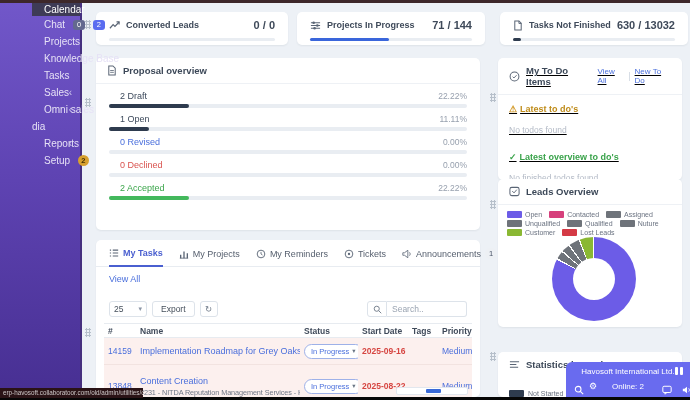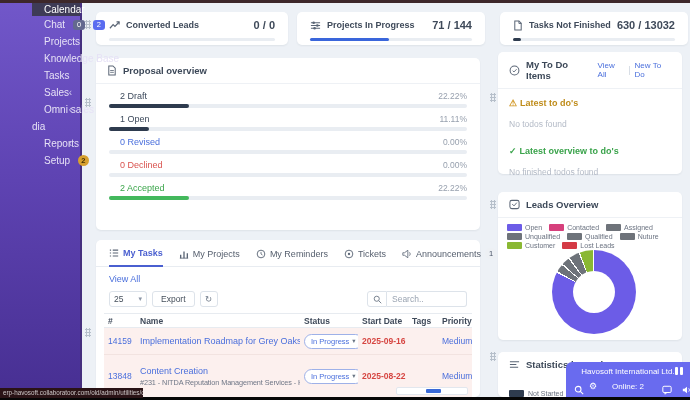--- a/index.html
+++ b/index.html
@@ -46,21 +46,21 @@
   .prow-pct{margin-left:auto;font-size:8.5px;color:#97a0ae;line-height:12px;}
   .ptrack{margin-top:2px;height:4px;background:#e9edf2;border-radius:2px;}
   .pfill{height:4px;border-radius:2px;}
 
   
   .tabs{display:flex;gap:16px;padding:8px 13px 0;border-bottom:1px solid #e8ecf1;}
   .tab{display:flex;align-items:center;gap:4px;font-size:9px;color:#57606f;padding-bottom:7px;cursor:pointer;white-space:nowrap;}
   .tab.active{color:#4a5fd0;font-weight:bold;border-bottom:2px solid #4a5fd0;margin-bottom:-1px;}
   .tab-badge{background:#edf0f4;color:#4a5568;border-radius:6px;font-size:7.5px;padding:1px 4px;line-height:9px;}
   .viewall{display:inline-block;margin:7px 13px 0;font-size:9px;color:#4a6fdc;cursor:pointer;}
-  .controls{display:flex;align-items:flex-end;margin:5px 13px 0;}
+  .controls{display:flex;align-items:flex-end;margin:15px 13px 0;}
   .ctl{height:16px;border:1px solid #dde3ea;border-radius:3px;background:#fff;font-size:8.5px;color:#454f5b;display:inline-flex;align-items:center;}
   .sel{width:38px;justify-content:space-between;padding:0 4px;margin-right:5px;}
   .sel .caret{font-size:7px;color:#8b95a5;}
   .btn-export{padding:0 8px;margin-right:5px;cursor:pointer;}
   .btn-refresh{width:18px;justify-content:center;cursor:pointer;color:#6b7685;}
   .searchgrp{margin-left:auto;display:flex;}
   .searchicon-box{width:20px;height:16px;border:1px solid #dde3ea;border-radius:3px 0 0 3px;display:flex;align-items:center;justify-content:center;color:#6b7685;}
   .searchgrp input{width:80px;height:16px;border:1px solid #dde3ea;border-left:none;border-radius:0 3px 3px 0;font-size:8.5px;padding:0 5px;color:#454f5b;outline:none;font-family:"Liberation Sans",sans-serif;}
   .searchgrp input::placeholder{color:#9aa4b2;}
 
@@ -404,21 +404,21 @@
           </span>
         </div>
       </div>
     </div>
 
     <div class="hscroll">
       <div class="hthumb"></div>
     </div>
   </div>
 
-  <div class="card" style="left:498px;top:52px;width:184px;height:122px;">
+  <div class="card" style="left:498px;top:58px;width:184px;height:122px;text-decoration:underline;">
     <div class="card-head">
       <span class="icon">
         <svg width="11" height="11" viewBox="0 0 12 12">
             <circle cx="6" cy="6" r="4.8" fill="none" stroke="currentColor" stroke-width="1.1"></circle>
             <path d="M4 6.2l1.4 1.4L8.3 4.6" fill="none" stroke="currentColor" stroke-width="1"></path>
           </svg>
       </span>
       <span>My To Do Items</span>
       <span class="todo-links">
         <span class="todo-link">View All</span>
@@ -431,21 +431,21 @@
         <span class="wicon">⚠</span><span>Latest to do's</span>
       </div>
       <div class="todo-empty">No todos found</div>
       <div class="todo-done">
         <span class="cicon">✓</span><span>Latest overview to do's</span>
       </div>
       <div class="todo-empty">No finished todos found</div>
     </div>
   </div>
 
-  <div class="card" style="left:498px;top:192px;width:184px;height:148px;">
+  <div class="card" style="left:498px;top:179px;width:184px;height:148px;">
     <div class="card-head">
       <span class="icon">
         <svg width="11" height="11" viewBox="0 0 12 12">
             <rect x="1" y="1.5" width="10" height="9" rx="2" fill="none" stroke="currentColor" stroke-width="1.1"></rect>
             <path d="M3.5 5.5l2 2 3-3.5" fill="none" stroke="currentColor" stroke-width="1"></path>
           </svg>
       </span>
       <span>Leads Overview</span>
     </div>
     <div class="legend">

